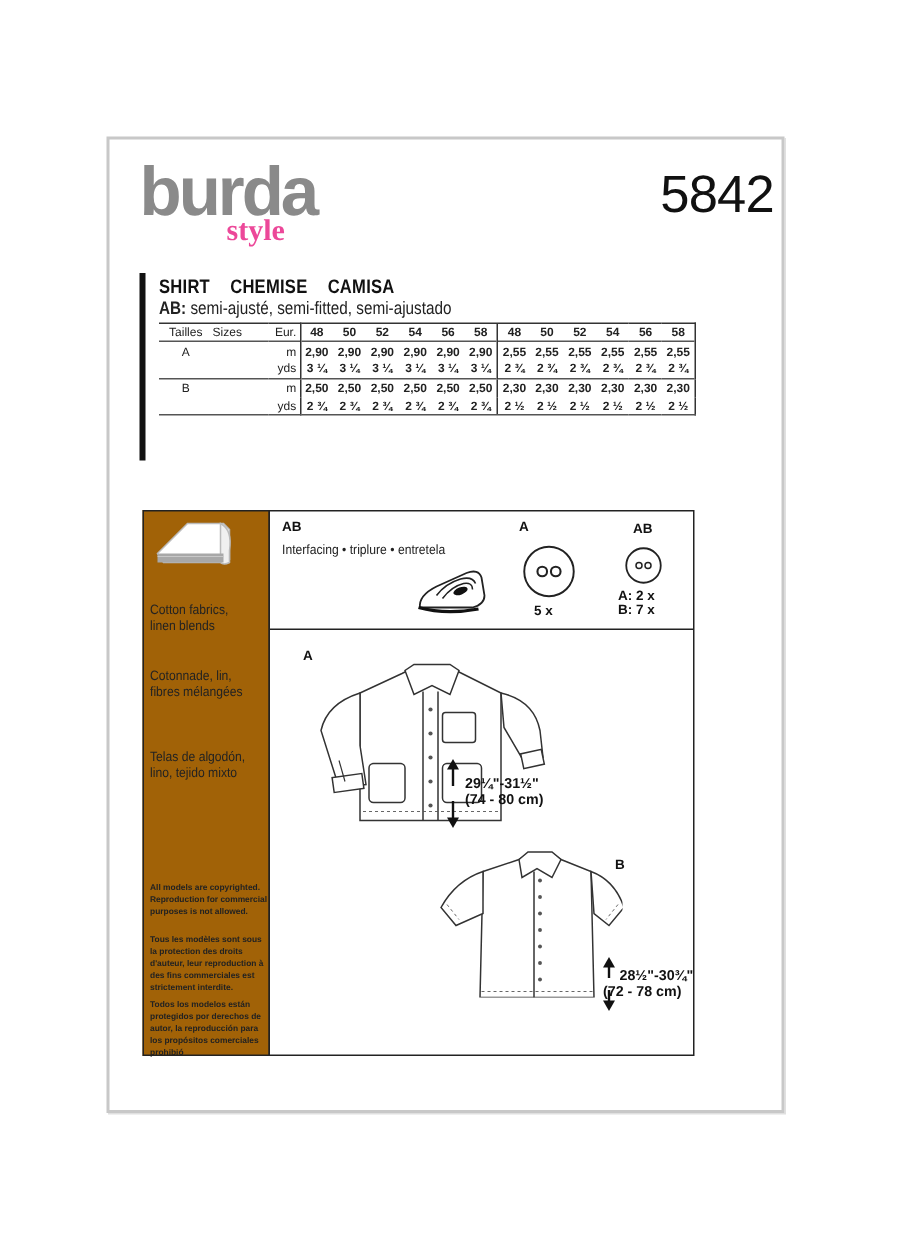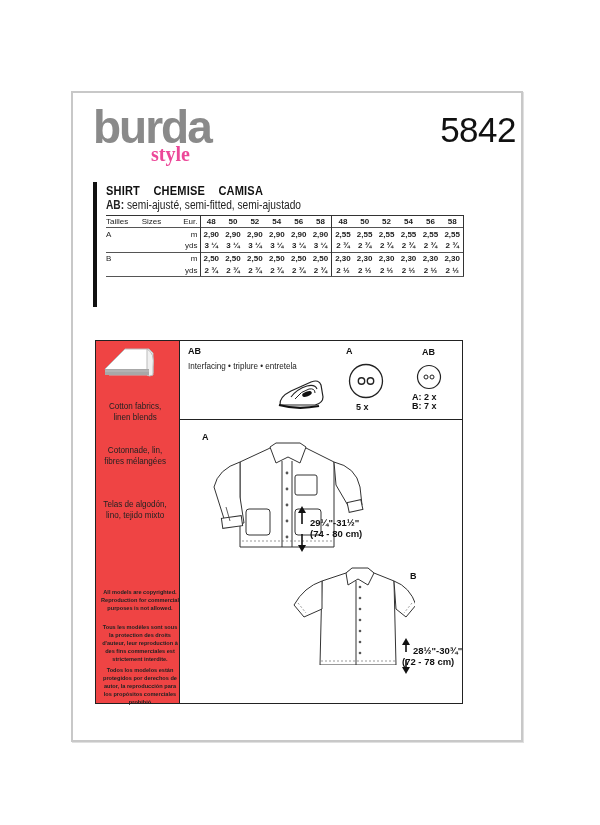--- a/index.html
+++ b/index.html
@@ -44,34 +44,34 @@
   }
   .subtitle b { font-weight: bold; }
 
   
   .yardage {
     position: absolute; left: 106px; top: 215px; width: 358px;
     border-collapse: collapse; font-size: 8px; color: #222;
   }
   .yardage td, .yardage th { height: 12.3px; padding: 0; text-align: center; font-weight: bold; white-space: nowrap; }
   .yardage tr.width-hdr td { border-top: 4px solid #111; height: 14px; font-size: 9.5px; }
-  .yardage .lbl { text-align: left; font-weight: normal; width: 38px; }
+  .yardage .lbl { text-align: center; font-weight: normal; width: 38px; }
   .yardage .lbl2 { text-align: left; font-weight: normal; width: 40px; }
   .yardage .unit { text-align: right; font-weight: normal; width: 22px; padding-right: 2px; border-right: 1px solid #333; }
   .yardage .sep { border-left: 1.5px solid #333; }
   .yardage tr.rule td { border-top: 1px solid #555; }
   .yardage tr.hdr-rule td { border-top: 1.5px solid #333; }
   .yardage tr.last td { border-bottom: 1px solid #555; }
   .yardage .c { width: 23px; }
   .yardage .right-end { border-right: 1.5px solid #333; }
 
   
   .lower-left {
     position: absolute; left: 95px; top: 340px; width: 85px; height: 364px;
-    border: 1.5px solid #222; background: #ef4444; text-align: center;
+    border: 1.5px solid #222; background: #a16207;
   }
   .lower-right {
     position: absolute; left: 179px; top: 340px; width: 284px; height: 364px;
     border: 1.5px solid #222; border-left: 1.5px solid #222;
   }
   .notions-divider { position: absolute; left: 0; right: 0; top: 78px; border-top: 1.5px solid #222; }
 
   .fabric-icon { position: absolute; left: 7px; top: 6px; width: 56px; height: 34px; }
   .fabric-text {
     position: absolute; left: 4px; width: 78px; font-size: 9px; line-height: 11px; color: #222;

